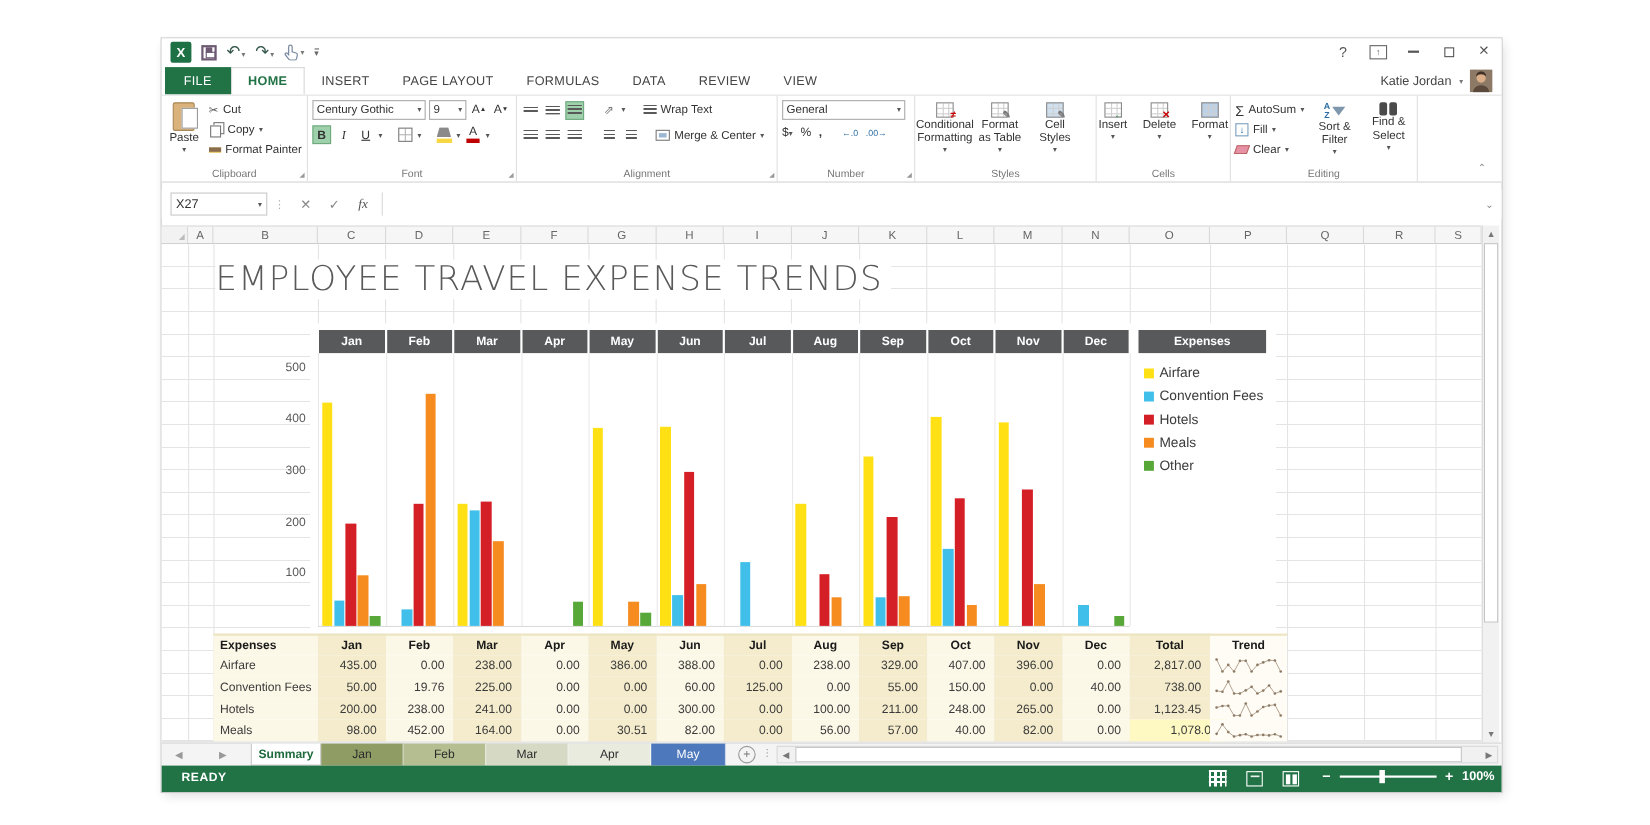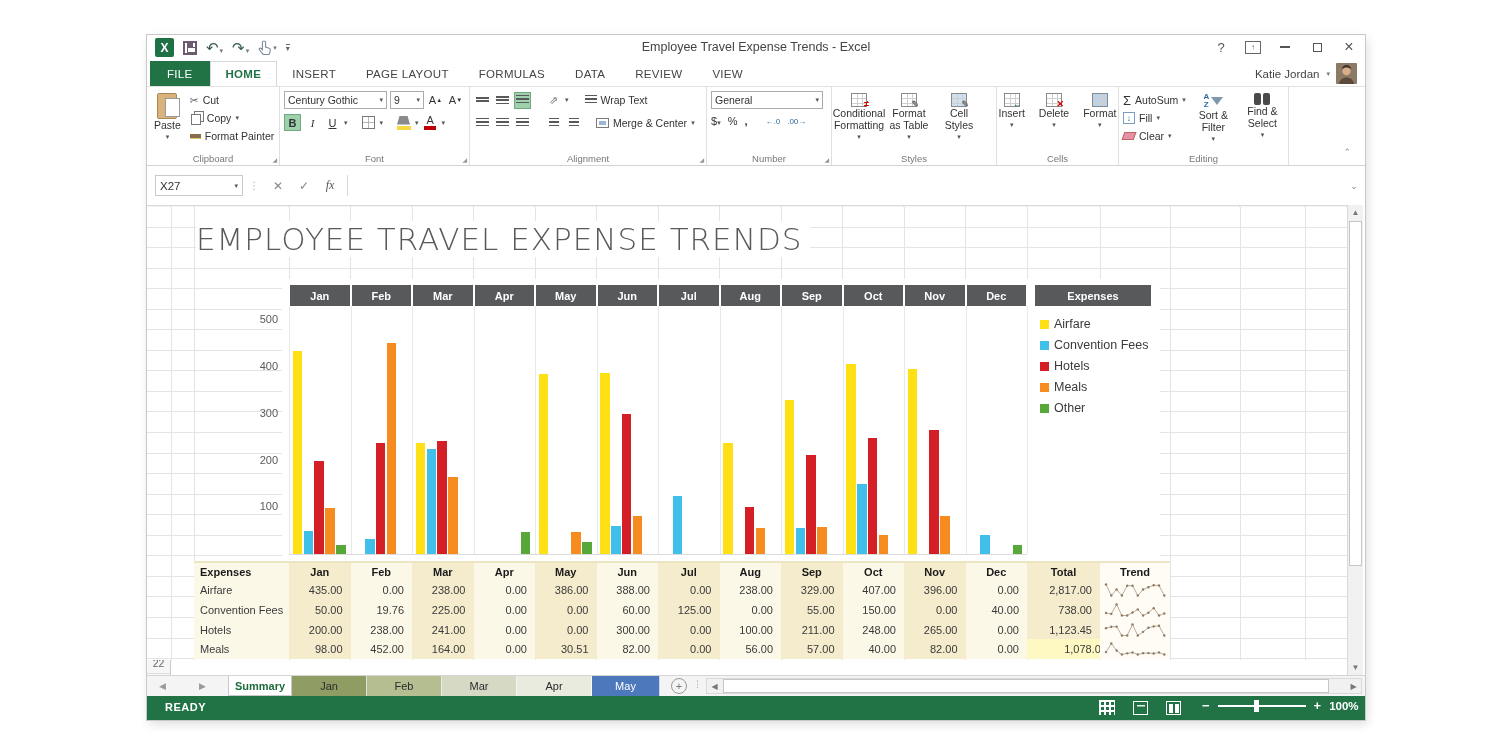--- a/index.html
+++ b/index.html
@@ -89,21 +89,21 @@
   .fx { font-family:"Liberation Serif", serif; font-style:italic; color:#555; }
   .finput { flex:1; height:21px; border-left:1px solid #D9D9D9; margin-left:4px; }
   .fchev { width:22px; color:#888; font-size:9px; text-align:center; }
 
   
   .colheads { position:absolute; left:0; top:170px; width:1200px; height:17px; background:#F6F6F6;
     border-top:1px solid #D9D9D9; border-bottom:1px solid #C9C9C9; }
   .ch-cell { position:absolute; top:0; height:100%; border-right:1px solid #D9D9D9;
     font-size:10.5px; color:#666; display:flex; align-items:center; justify-content:center; }
   .corner-tri { position:absolute; right:2px; bottom:2px; font-size:7px; color:#bbb; }
-  .gridbody { position:absolute; left:0; top:172px; width:1200px; height:453px; background:#fff; overflow:hidden; }
+  .gridbody { position:absolute; left:0; top:187px; width:1200px; height:453px; background:#fff; overflow:hidden; }
   .hlines { position:absolute; inset:0; background:repeating-linear-gradient(to bottom, transparent 0 19.55px, #E4E4E4 19.55px 20.55px); }
   .vline { position:absolute; top:0; bottom:0; width:1px; background:#E4E4E4; }
   .rownums { position:absolute; left:0; top:187px; width:24px; height:453px; background:#F6F6F6; border-right:1px solid #C9C9C9; }
   .rn { position:absolute; left:0; width:100%; height:20.545px; font-size:10.5px; color:#666;
     display:flex; align-items:center; justify-content:center; border-bottom:1px solid #DDD; }
   .chartpanel { position:absolute; left:135px; top:72px; width:878px; height:282px; background:#fff; }
   .sheet-title { position:absolute; left:49px; top:14px; font-size:31px; font-weight:300; color:#595959;
     letter-spacing:1px; background:#fff; padding-right:8px; white-space:nowrap; font-family:"DejaVu Sans", sans-serif; font-stretch:condensed;}
   .mbox { position:absolute; top:78px; height:21px; background:#58595B; color:#fff; font-size:11px;
     font-weight:bold; display:flex; align-items:center; justify-content:center; }
@@ -167,21 +167,20 @@
       <span><span class="undo-redo">↶</span><span class="mini-dd">▾</span></span>
       <span><span class="undo-redo">↷</span><span class="mini-dd">▾</span></span>
       <span style="display:flex;align-items:center;">
         <svg width="14" height="15" viewBox="0 0 14 15">
             <path d="M6 1c1 0 1.6.7 1.6 1.6V7l3.6 1.2c.9.3 1.3 1 1.1 1.9l-.7 3.2c-.2.8-.8 1.3-1.6 1.3H6.2c-.6 0-1.1-.2-1.5-.7L1.5 10c-.5-.6-.4-1.3.2-1.7.5-.3 1.1-.2 1.5.2l1.2 1.2V2.6C4.4 1.7 5 1 6 1z" fill="none" stroke="#7a8aa0" stroke-width="1.1"></path>
           </svg>
         <span class="mini-dd">▾</span>
         </span>
       <span class="qat-custom">▾</span>
     </div>
-    <div class="win-title">Employee Travel Expense Trends - Excel</div>
     <div class="win-ctrls">
       <span class="wc">?</span>
       <span class="wc">
           <span class="ribbon-opt">↑</span>
         </span>
       <span class="wc">
           <span class="i-min"></span>
         </span>
       <span class="wc">
           <span class="i-restore"></span>

